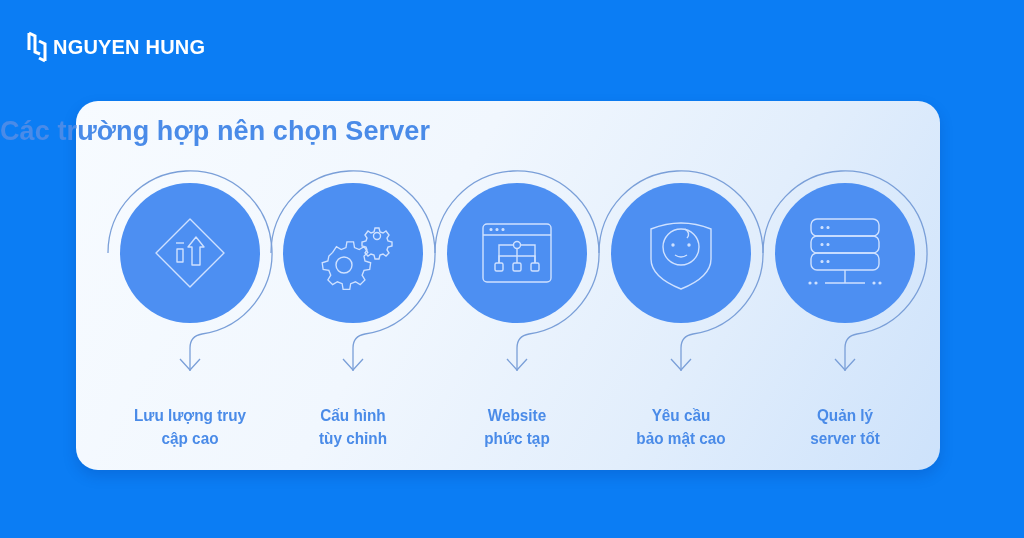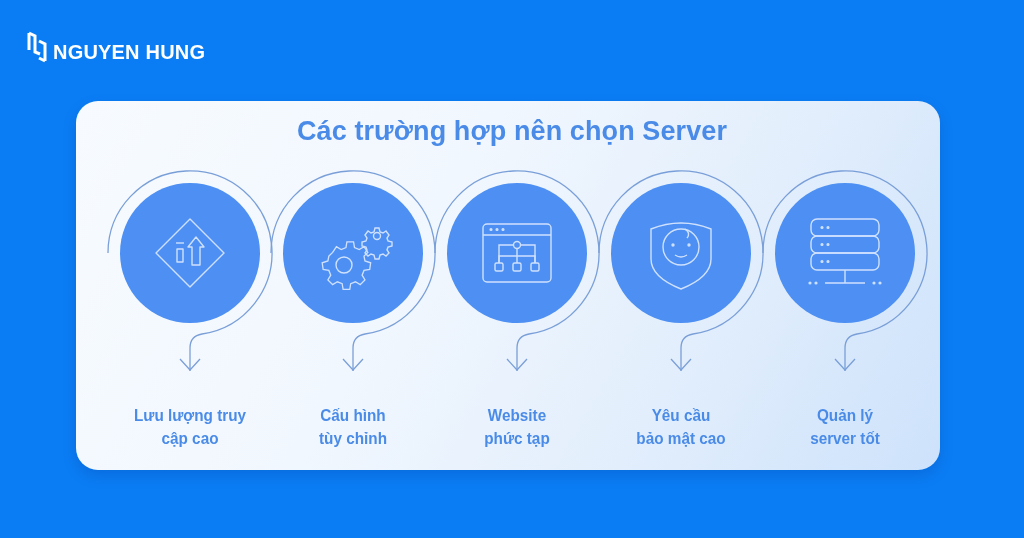--- a/index.html
+++ b/index.html
@@ -3,34 +3,34 @@
 <meta charset="utf-8">
 <style>
   html, body { margin:0; padding:0; }
   body {
     width:1024px; height:538px; overflow:hidden; position:relative;
     background:#0b7df4;
     font-family:"Liberation Sans", "DejaVu Sans", sans-serif;
   }
   .brand {
     position:absolute; left:27px; top:30px; height:34px;
-    display:flex; align-items:flex-end; gap:6px; color:#fff;
+    display:flex; align-items:center; gap:6px; color:#fff;
   }
   .brand-logo { width:20px; height:34px; }
   .brand-name {
     font-weight:700; font-size:20px; letter-spacing:0.2px; color:#fff;
   }
   .card {
     position:absolute; left:76px; top:101px; width:864px; height:369px;
     border-radius:22px;
     background:linear-gradient(120deg, #f7fbff 0%, #f1f7fe 40%, #e2eefc 70%, #cde2fb 100%);
     box-shadow:0 6px 14px rgba(0,40,120,0.18);
   }
   .title {
-    position:absolute; left:0; right:0; top:116px; text-align:center;
+    position:absolute; left:0; right:0; top:116px; text-align:left;
     font-size:27px; font-weight:700; color:#4a8be8; letter-spacing:0.1px;
   }
   .diagram { position:absolute; left:0; top:0; width:1024px; height:538px; }
   .label {
     position:absolute; top:404px; width:170px; text-align:center;
     font-size:17px; font-weight:700; color:#4a8be8; line-height:23px;
     transform:scaleX(0.9);
   }
   .label span { display:block; }
 </style>

